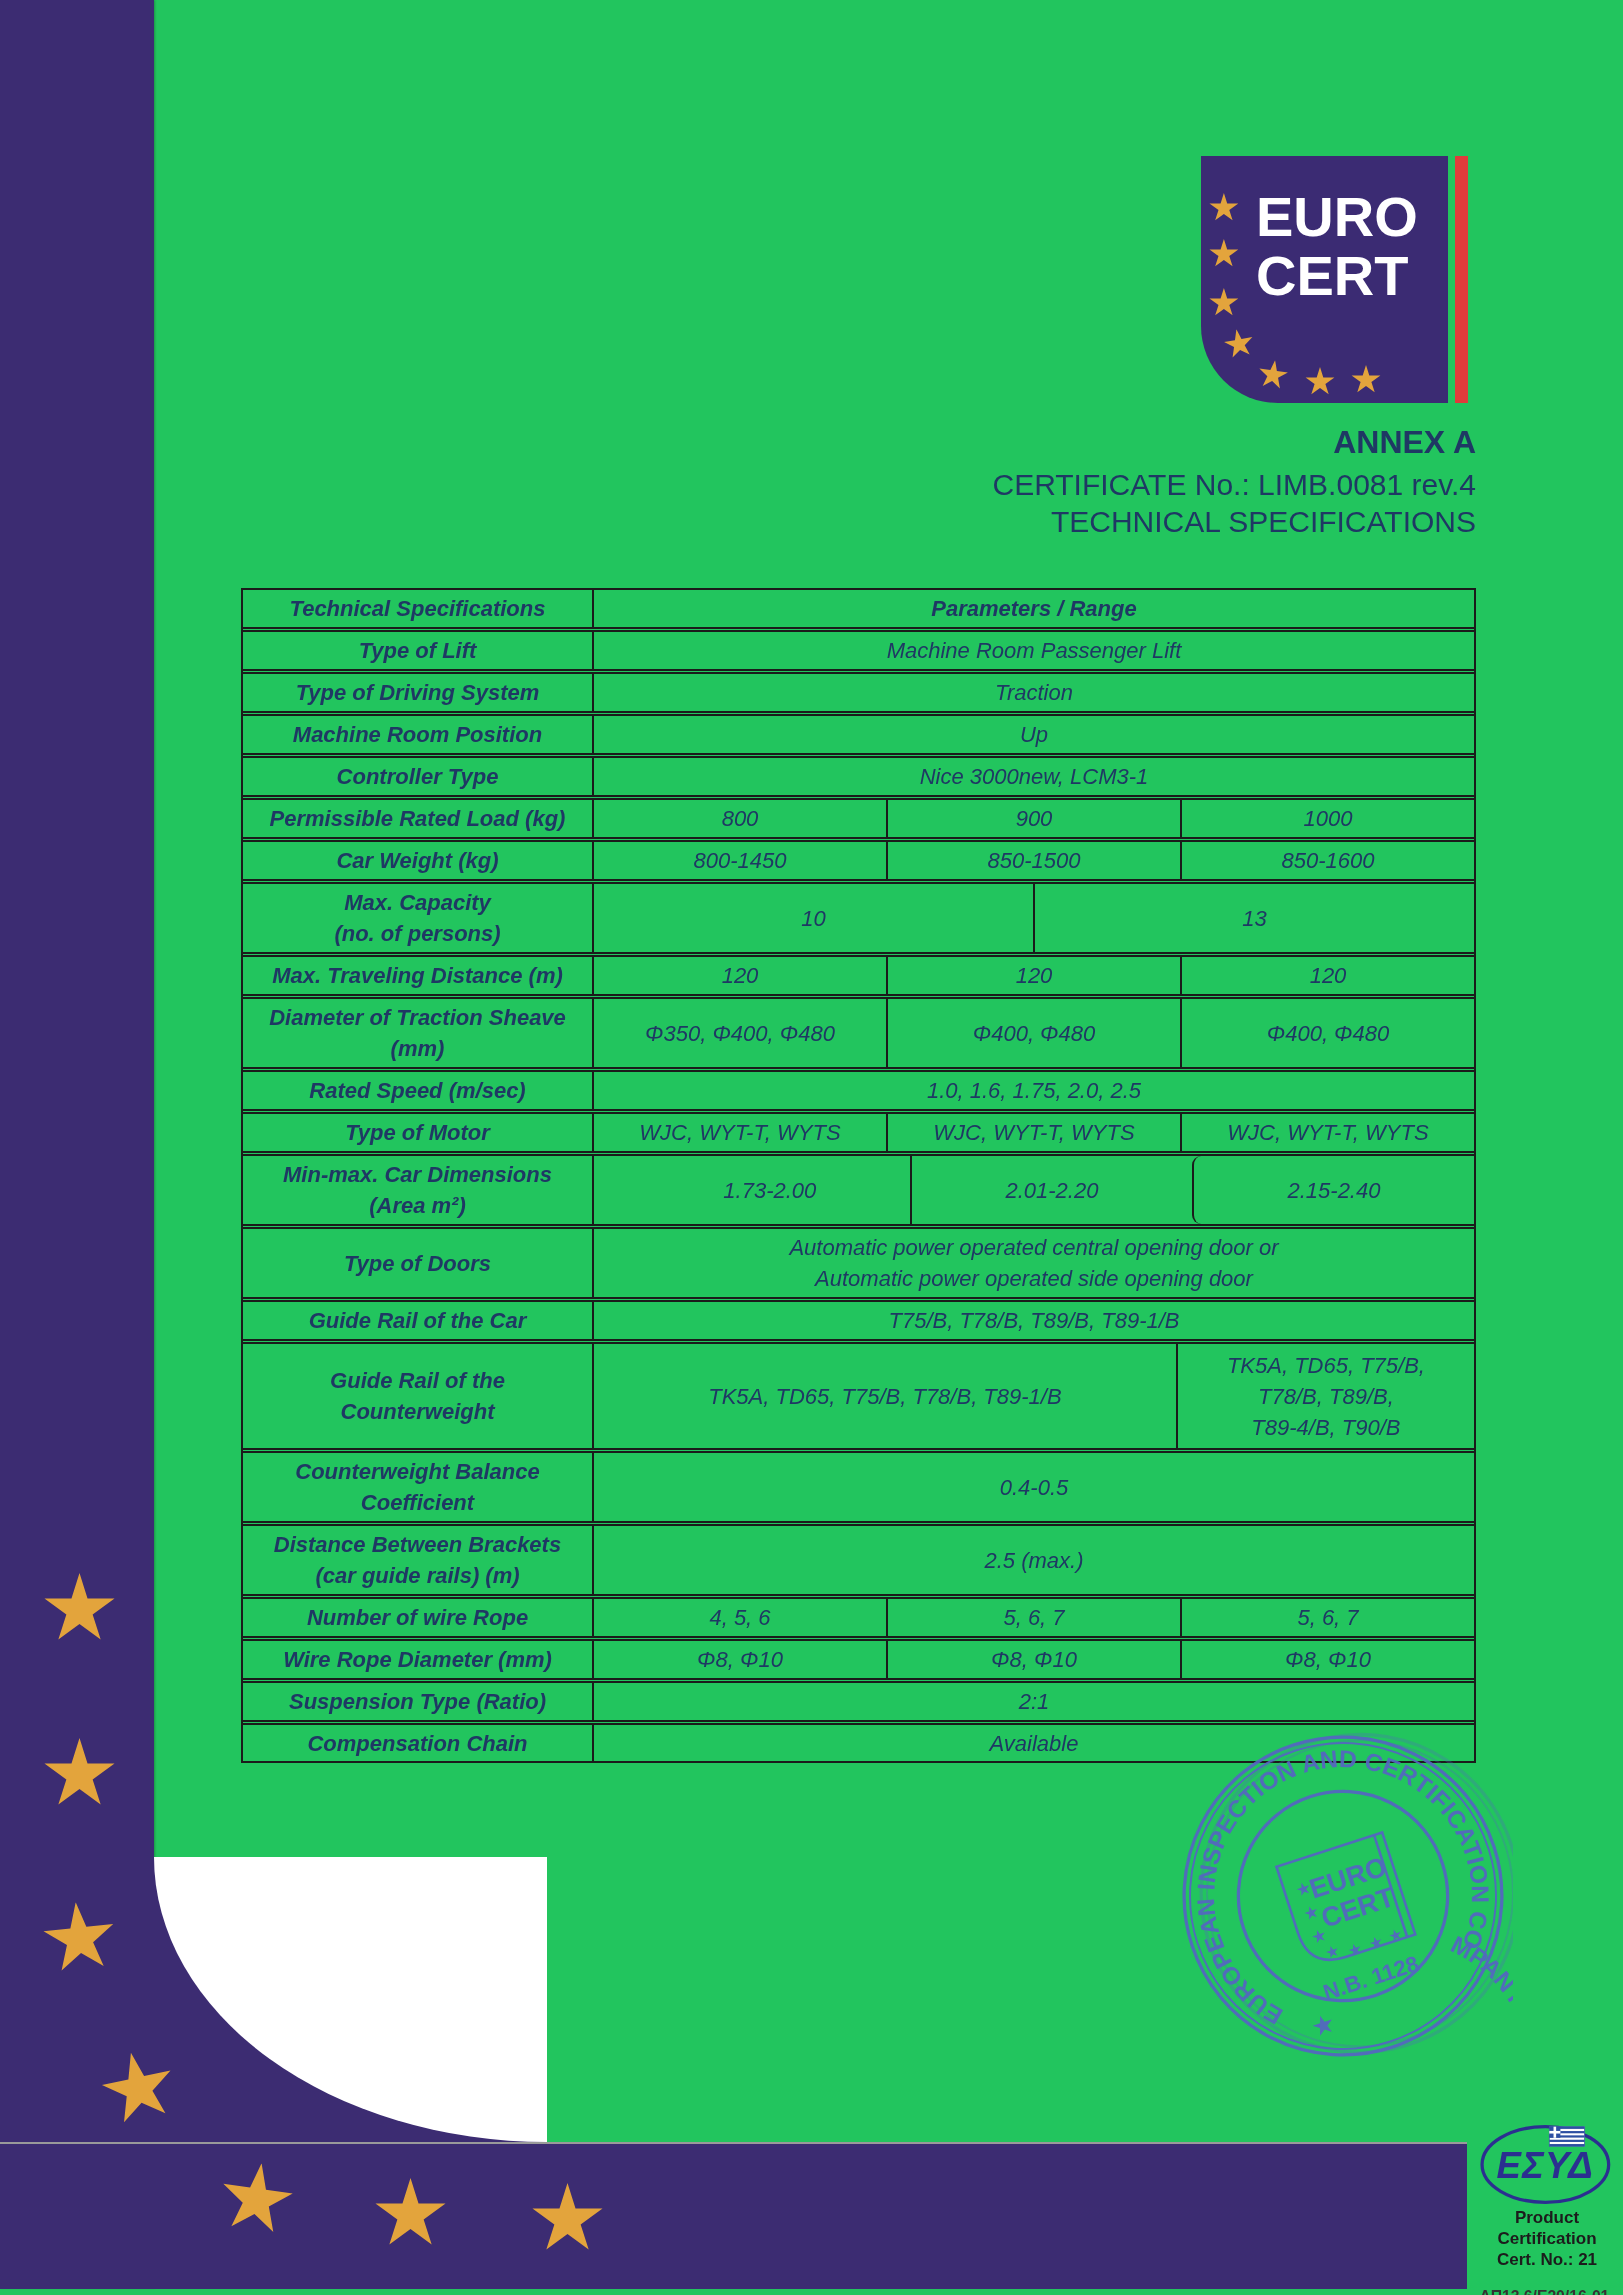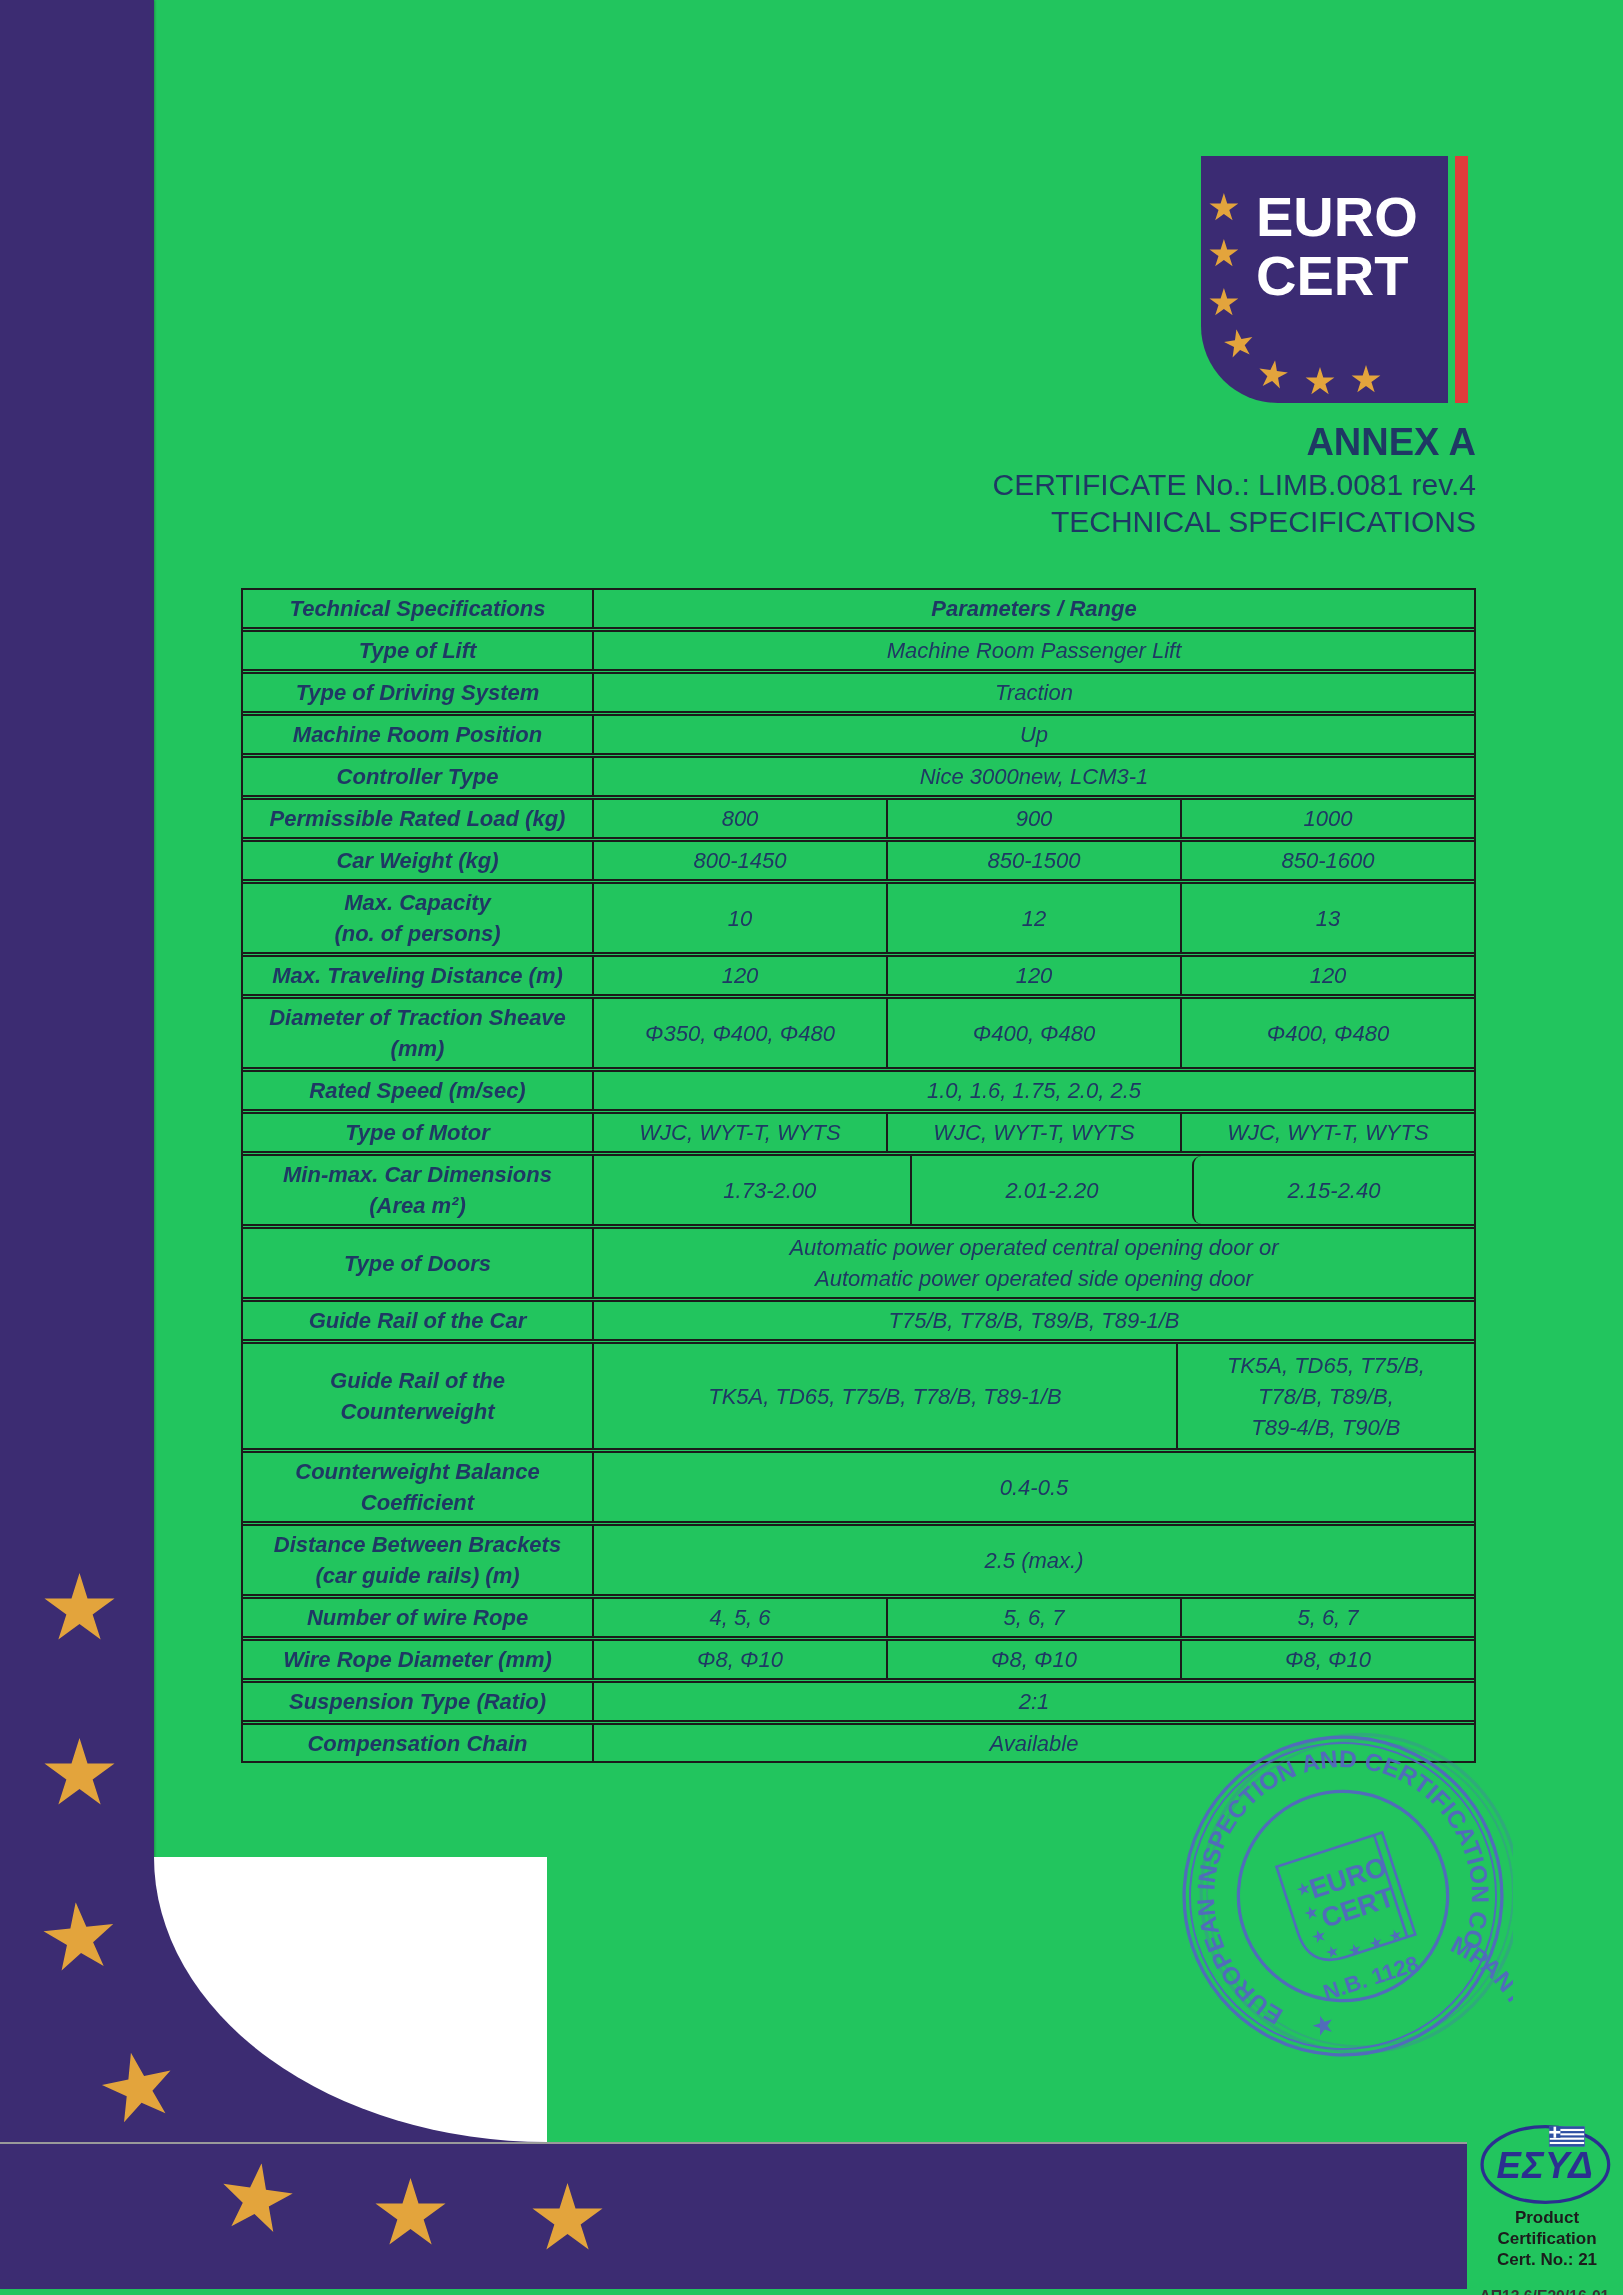--- a/index.html
+++ b/index.html
@@ -20,21 +20,21 @@
 
   
   .logo{position:absolute;left:1201px;top:156px;width:247px;height:247px;background:#3B2B73;
         border-bottom-left-radius:77px;}
   .logo-text{position:absolute;left:55px;top:31px;color:#ffffff;font-weight:800;font-size:56px;
              line-height:59px;letter-spacing:0px;}
   .logo-stripe{position:absolute;left:1455px;top:156px;width:13px;height:247px;background:#E13B3B;}
 
   
   .head-block{position:absolute;right:147px;top:419px;text-align:right;color:#1F3864;}
-  .annex{font-size:38px;font-weight:700;line-height:47px;}
+  .annex{font-size:32px;font-weight:700;line-height:47px;}
   .certline{font-size:30px;font-weight:400;line-height:37px;}
   .techline{font-size:30px;font-weight:400;line-height:37px;}
 
   
   .spec-table{position:absolute;left:241px;top:588px;width:1235px;border:2.6px solid #1b1b1b;
               box-sizing:border-box;color:#1F3864;font-style:italic;font-size:22px;}
   .trow{display:flex;box-sizing:border-box;border-bottom:5.9px double #1b1b1b;}
   .trow:last-child{border-bottom:none;}
   .cell{box-sizing:border-box;display:flex;flex-direction:column;justify-content:center;
         align-items:center;text-align:center;line-height:31px;padding:0 5.2px;}
@@ -158,23 +158,20 @@
           <span>850-1600</span>
         </div>
       </div>
       <div class="trow" style="height: 73px;">
         <div class="cell lbl">
           <div>Max. Capacity</div>
           <div>(no. of persons)</div>
         </div>
         <div class="cell val" style="flex-grow: 1; flex-basis: 0px;">
           <span>10</span>
-        </div>
-        <div class="cell val" style="flex-grow: 1; flex-basis: 0px;">
-          <span>12</span>
         </div>
         <div class="cell val" style="flex-grow: 1; flex-basis: 0px;">
           <span>13</span>
         </div>
       </div>
       <div class="trow" style="height: 42px;">
         <div class="cell lbl">
           <div>Max. Traveling Distance (m)</div>
         </div>
         <div class="cell val" style="flex-grow: 1; flex-basis: 0px;">

